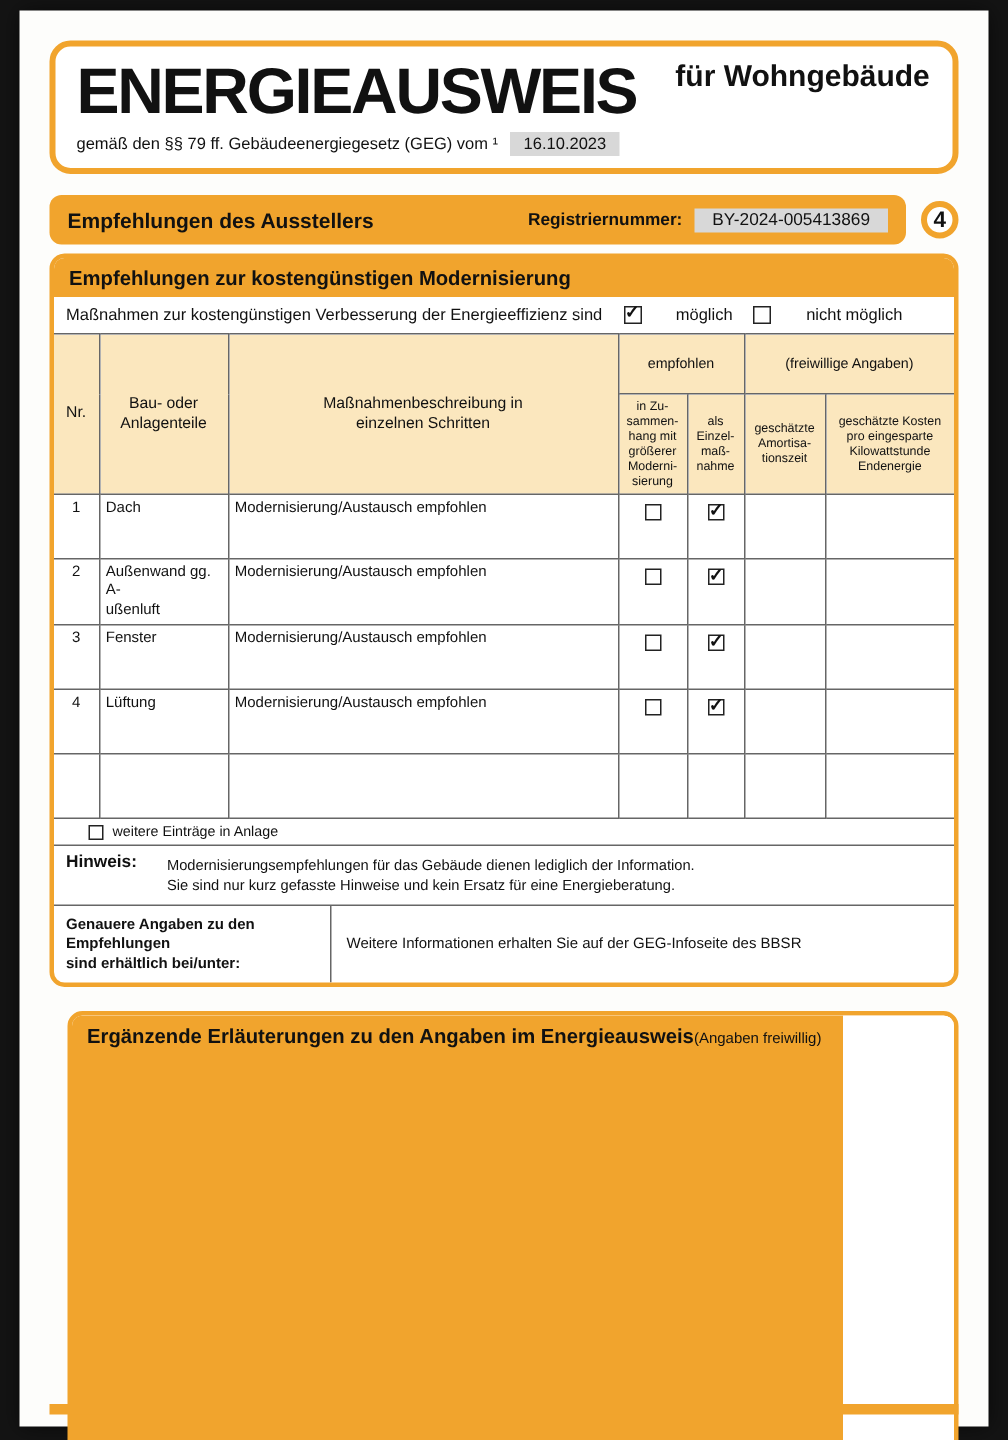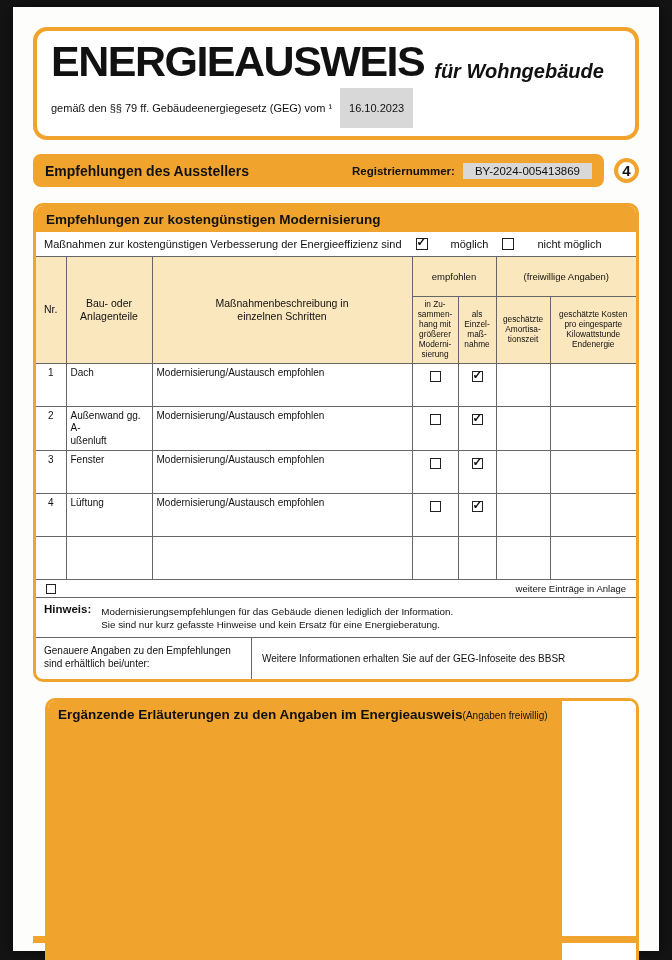--- a/index.html
+++ b/index.html
@@ -24,45 +24,45 @@
   }
   .inner{padding:20px 20px 0;}
 
   
   .masthead{
     border:4px solid var(--orange);
     border-radius:14px;
     padding:9px 14px 8px;
     background:#fff;
   }
-  .m-titleline{display:flex;align-items:flex-end;gap:10px;}
+  .m-titleline{display:flex;align-items:flex-start;gap:26px;}
   .m-title{font-size:43px;font-weight:bold;letter-spacing:-1.5px;line-height:1;}
-  .m-sub{font-size:20px;font-weight:bold;font-style:italic;}
+  .m-sub{font-size:20px;font-weight:bold;}
   .m-law{margin-top:5px;font-size:11px;display:flex;align-items:center;gap:8px;}
-  .graybox{background:var(--graybox);padding:14px 9px;font-size:11px;display:inline-block;}
+  .graybox{background:var(--graybox);padding:2px 9px;font-size:11px;display:inline-block;}
 
   
   .sectionrow{display:flex;align-items:center;gap:10px;margin-top:14px;}
   .sectionbar{
     flex:1;background:var(--orange);border-radius:8px;
     padding:8px 12px;display:flex;align-items:center;min-height:33px;
   }
   .sectionbar .t{font-weight:bold;font-size:14px;}
   .regwrap{margin-left:auto;display:flex;align-items:center;gap:8px;font-size:11.5px;font-weight:bold;justify-content:center;}
   .reg-value{background:var(--graybox);font-weight:normal;padding:2px 12px;font-size:11.5px;}
   .pagenum{
     width:25px;height:25px;border:4px solid var(--orange);border-radius:50%;
     display:flex;align-items:center;justify-content:center;
     font-weight:bold;font-size:15px;background:#fff;flex:none;
   }
 
   
   .obox{
     border:3px solid var(--orange);border-radius:10px;overflow:hidden;
-    margin-top:16px;background:#fff;
+    margin-top:6px;background:#fff;
   }
   .obox-title{
     background:var(--orange);padding:6px 10px 5px;
     font-weight:bold;font-size:13.5px;
     display:flex;align-items:baseline;
   }
   .obox-title .note{font-weight:normal;font-size:10px;margin-left:auto;padding-right:4px;}
 
   
   .intro{display:flex;align-items:center;padding:6px 8px;font-size:11px;background:#fff;}
@@ -98,26 +98,26 @@
   }
   .mod th.h-main{font-size:10.5px;line-height:1.25;}
   .mod th.gh{font-size:9.5px;padding:14px;height:16px;}
   .mod th.sh{font-size:8.3px;line-height:1.2;padding:3px 1px;height:64px;}
   .mod tbody td{height:43px;font-size:10px;line-height:1.25;}
   .mod td.c-nr{text-align:center;}
   .mod td.c-cb{text-align:center;padding-top:6px;}
   .pre{white-space:pre-line;}
 
   
-  .weitere{display:flex;align-items:center;gap:6px;padding:3px 10px;font-size:9.5px;justify-content:space-between;}
-  .hinweis{display:flex;gap:10px;padding:5px 8px 6px;border-top:1px solid var(--line);}
+  .weitere{display:flex;align-items:center;gap:6px;padding:3px 23px;font-size:9.5px;}
+  .hinweis{display:flex;gap:20px;padding:5px 8px 6px;border-top:1px solid var(--line);}
   .hinweis .lbl{font-weight:bold;font-size:11.5px;flex:none;}
   .hinweis .txt{font-size:9.8px;padding-top:1.5px;line-height:1.35;}
   .details{display:flex;border-top:1px solid var(--line);min-height:42px;}
-  .details .left{width:216px;padding:6px 8px;font-size:10px;border-right:1px solid var(--line);flex:none;line-height:1.3;}
+  .details .left{width:185px;padding:6px 8px;font-size:10px;border-right:1px solid var(--line);flex:none;line-height:1.3;font-weight:bold;}
   .details .right{flex:1;padding:6px 10px;font-size:10px;display:flex;align-items:center;}
 
   
   .obox2{margin-top:16px;height:306px;display:flex;flex-direction:row;margin-left:12px;}
   .obox2 .body{flex:1;background:#fff;}
 
   
   .footnote{margin:12px 4px 0;font-size:9.5px;}
   .bottombar{position:absolute;left:20px;right:20px;bottom:8px;height:7px;background:var(--orange);}
 </style>

